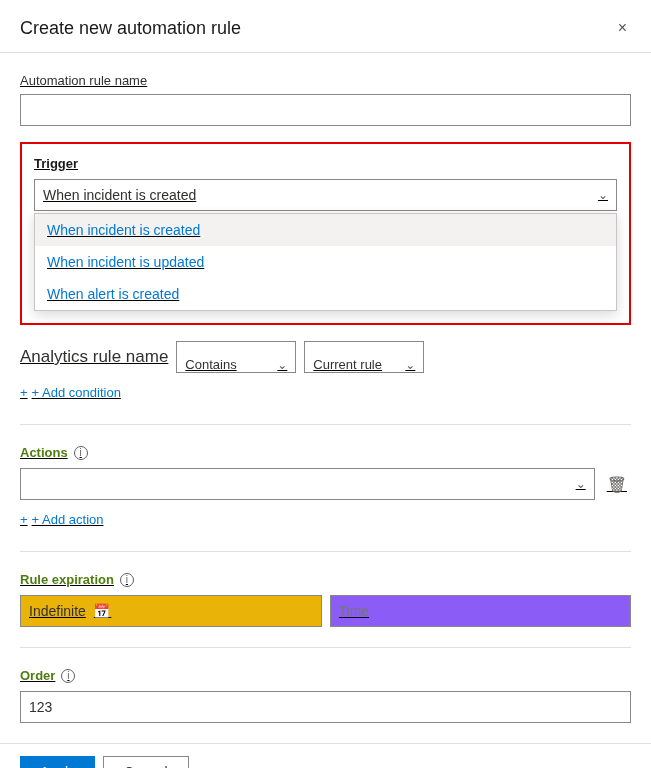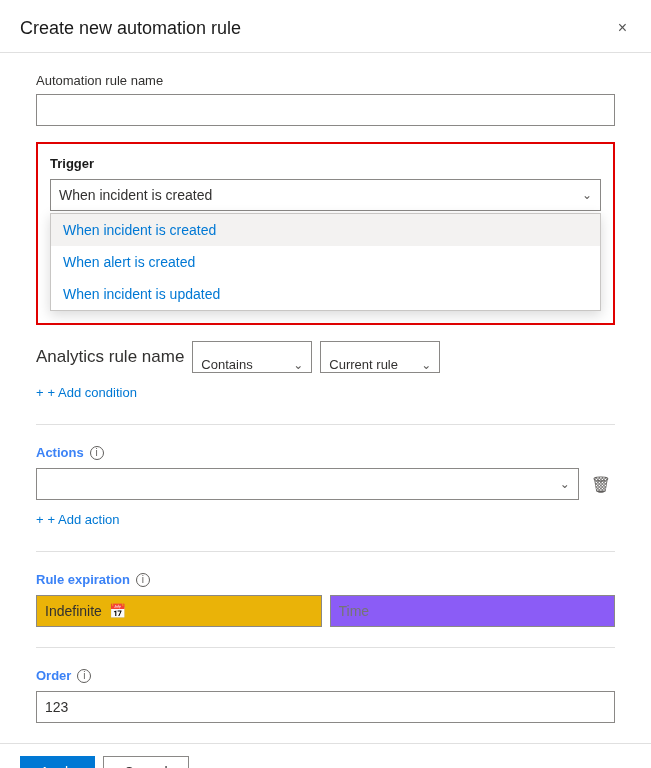--- a/index.html
+++ b/index.html
@@ -35,23 +35,24 @@
     .close-btn {
       background: none;
       border: none;
       cursor: pointer;
       font-size: 16px;
       color: #555;
       padding: 4px;
       line-height: 1;
     }
     .modal-body {
-      padding: 20px 36px;
+      padding: 20px 20px;
       flex: 1;
       overflow-y: auto;
+      text-decoration: underline;
     }
     .field-label {
       font-size: 13px;
       color: #323130;
       margin-bottom: 6px;
       font-weight: 400;
     }
     .text-input {
       width: 100%;
       height: 32px;
@@ -160,21 +161,21 @@
     }
     .section-header {
       display: flex;
       align-items: center;
       gap: 6px;
       margin-bottom: 8px;
     }
     .section-title {
       font-size: 13px;
       font-weight: 600;
-      color: #3b82f6;
+      color: #4d7c0f;
     }
     .info-icon {
       width: 14px;
       height: 14px;
       border: 1px solid #605e5c;
       border-radius: 50%;
       font-size: 10px;
       color: #605e5c;
       display: inline-flex;
       align-items: center;
@@ -298,22 +299,22 @@
       <div class="trigger-label">Trigger</div>
 
       <div class="dropdown-container">
         <button class="dropdown-btn">
           <span>When incident is created</span>
           <span class="chevron">⌄</span>
         </button>
 
         <div class="dropdown-options">
           <div class="dropdown-option">When incident is created</div>
+          <div class="dropdown-option">When incident is updated</div>
           <div class="dropdown-option">When alert is created</div>
-          <div class="dropdown-option">When incident is updated</div>
         </div>
       </div>
     </div>
 
     <div class="conditions-area">
       <div class="condition-row">
         <span class="condition-label">Analytics rule name</span>
         <button class="condition-dropdown">
           <span>Contains</span>
           <span class="chevron">⌄</span>

